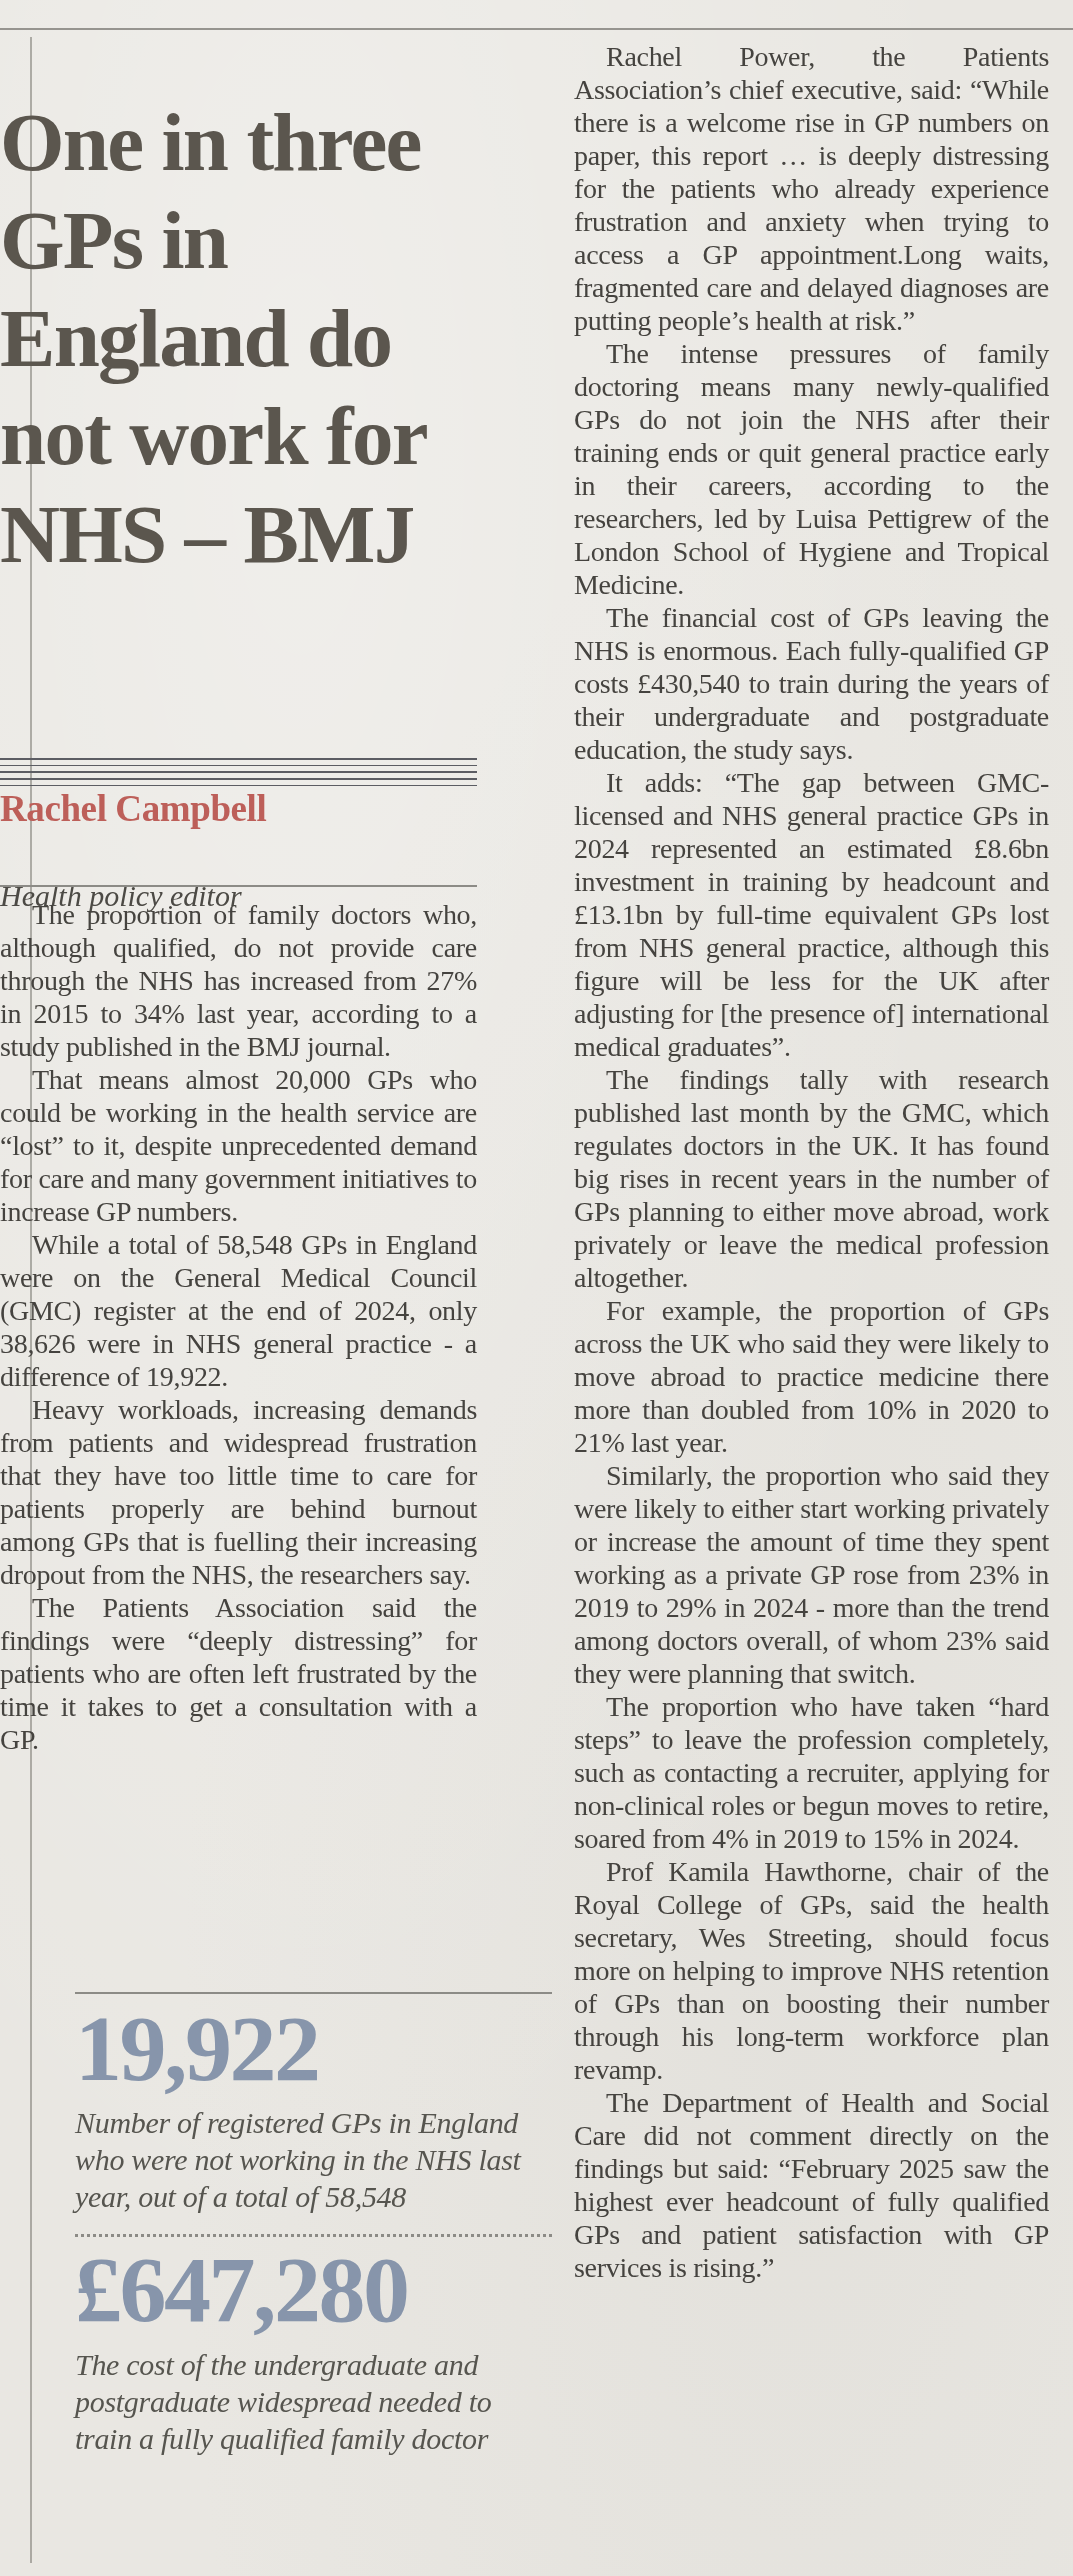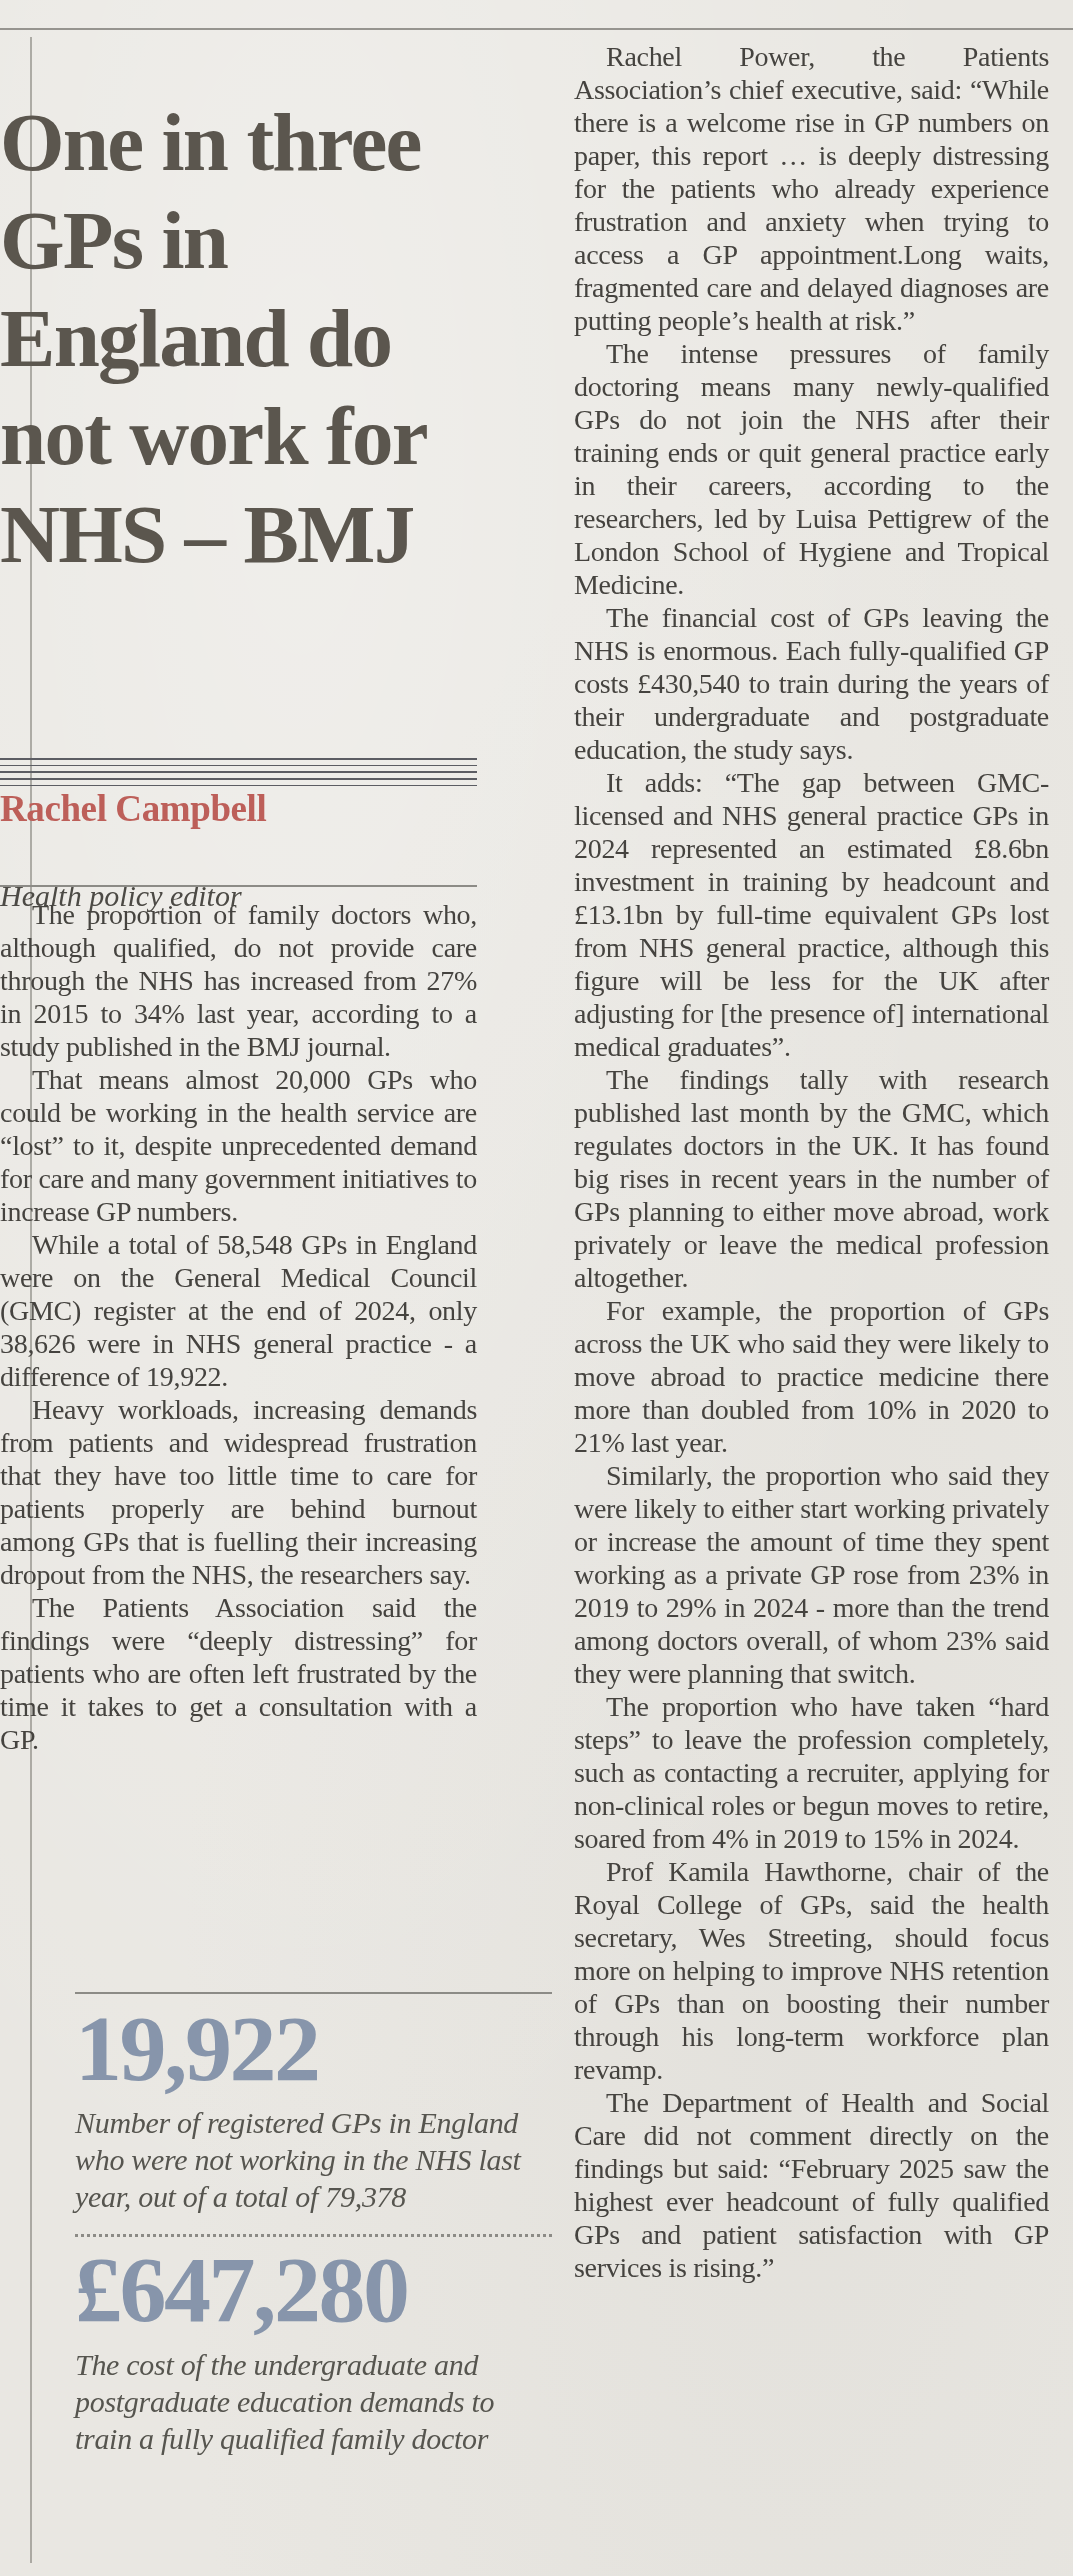--- a/index.html
+++ b/index.html
@@ -81,24 +81,24 @@
     <p>The proportion of family doctors who, although qualified, do not provide care through the NHS has increased from 27% in 2015 to 34% last year, according to a study published in the BMJ journal.</p>
     <p>That means almost 20,000 GPs who could be working in the health service are “lost” to it, despite unprecedented demand for care and many government initiatives to increase GP numbers.</p>
     <p>While a total of 58,548 GPs in England were on the General Medical Council (GMC) register at the end of 2024, only 38,626 were in NHS general practice - a difference of 19,922.</p>
     <p>Heavy workloads, increasing demands from patients and widespread frustration that they have too little time to care for patients properly are behind burnout among GPs that is fuelling their increasing dropout from the NHS, the researchers say.</p>
     <p>The Patients Association said the findings were “deeply distressing” for patients who are often left frustrated by the time it takes to get a consultation with a GP.</p>
   </div>
 
   <div class="stats">
     <div class="stat-rule"></div>
     <div class="stat-value">19,922</div>
-    <p class="stat-caption">Number of registered GPs in England who were not working in the NHS last year, out of a total of 79,378</p>
+    <p class="stat-caption">Number of registered GPs in England who were not working in the NHS last year, out of a total of 58,548</p>
     <div class="stat-dotted"></div>
     <div class="stat-value">£647,280</div>
-    <p class="stat-caption">The cost of the undergraduate and postgraduate education demands to train a fully qualified family doctor</p>
+    <p class="stat-caption">The cost of the undergraduate and postgraduate widespread needed to train a fully qualified family doctor</p>
   </div>
 
   <div class="body body-right">
     <p>Rachel Power, the Patients Association’s chief executive, said: “While there is a welcome rise in GP numbers on paper, this report … is deeply distressing for the patients who already experience frustration and anxiety when trying to access a GP appointment.Long waits, fragmented care and delayed diagnoses are putting people’s health at risk.”</p>
     <p>The intense pressures of family doctoring means many newly-qualified GPs do not join the NHS after their training ends or quit general practice early in their careers, according to the researchers, led by Luisa Pettigrew of the London School of Hygiene and Tropical Medicine.</p>
     <p>The financial cost of GPs leaving the NHS is enormous. Each fully-qualified GP costs £430,540 to train during the years of their undergraduate and postgraduate education, the study says.</p>
     <p>It adds: “The gap between GMC-licensed and NHS general practice GPs in 2024 represented an estimated £8.6bn investment in training by headcount and £13.1bn by full-time equivalent GPs lost from NHS general practice, although this figure will be less for the UK after adjusting for [the presence of] international medical graduates”.</p>
     <p>The findings tally with research published last month by the GMC, which regulates doctors in the UK. It has found big rises in recent years in the number of GPs planning to either move abroad, work privately or leave the medical profession altogether.</p>
     <p>For example, the proportion of GPs across the UK who said they were likely to move abroad to practice medicine there more than doubled from 10% in 2020 to 21% last year.</p>
     <p>Similarly, the proportion who said they were likely to either start working privately or increase the amount of time they spent working as a private GP rose from 23% in 2019 to 29% in 2024 - more than the trend among doctors overall, of whom 23% said they were planning that switch.</p>

